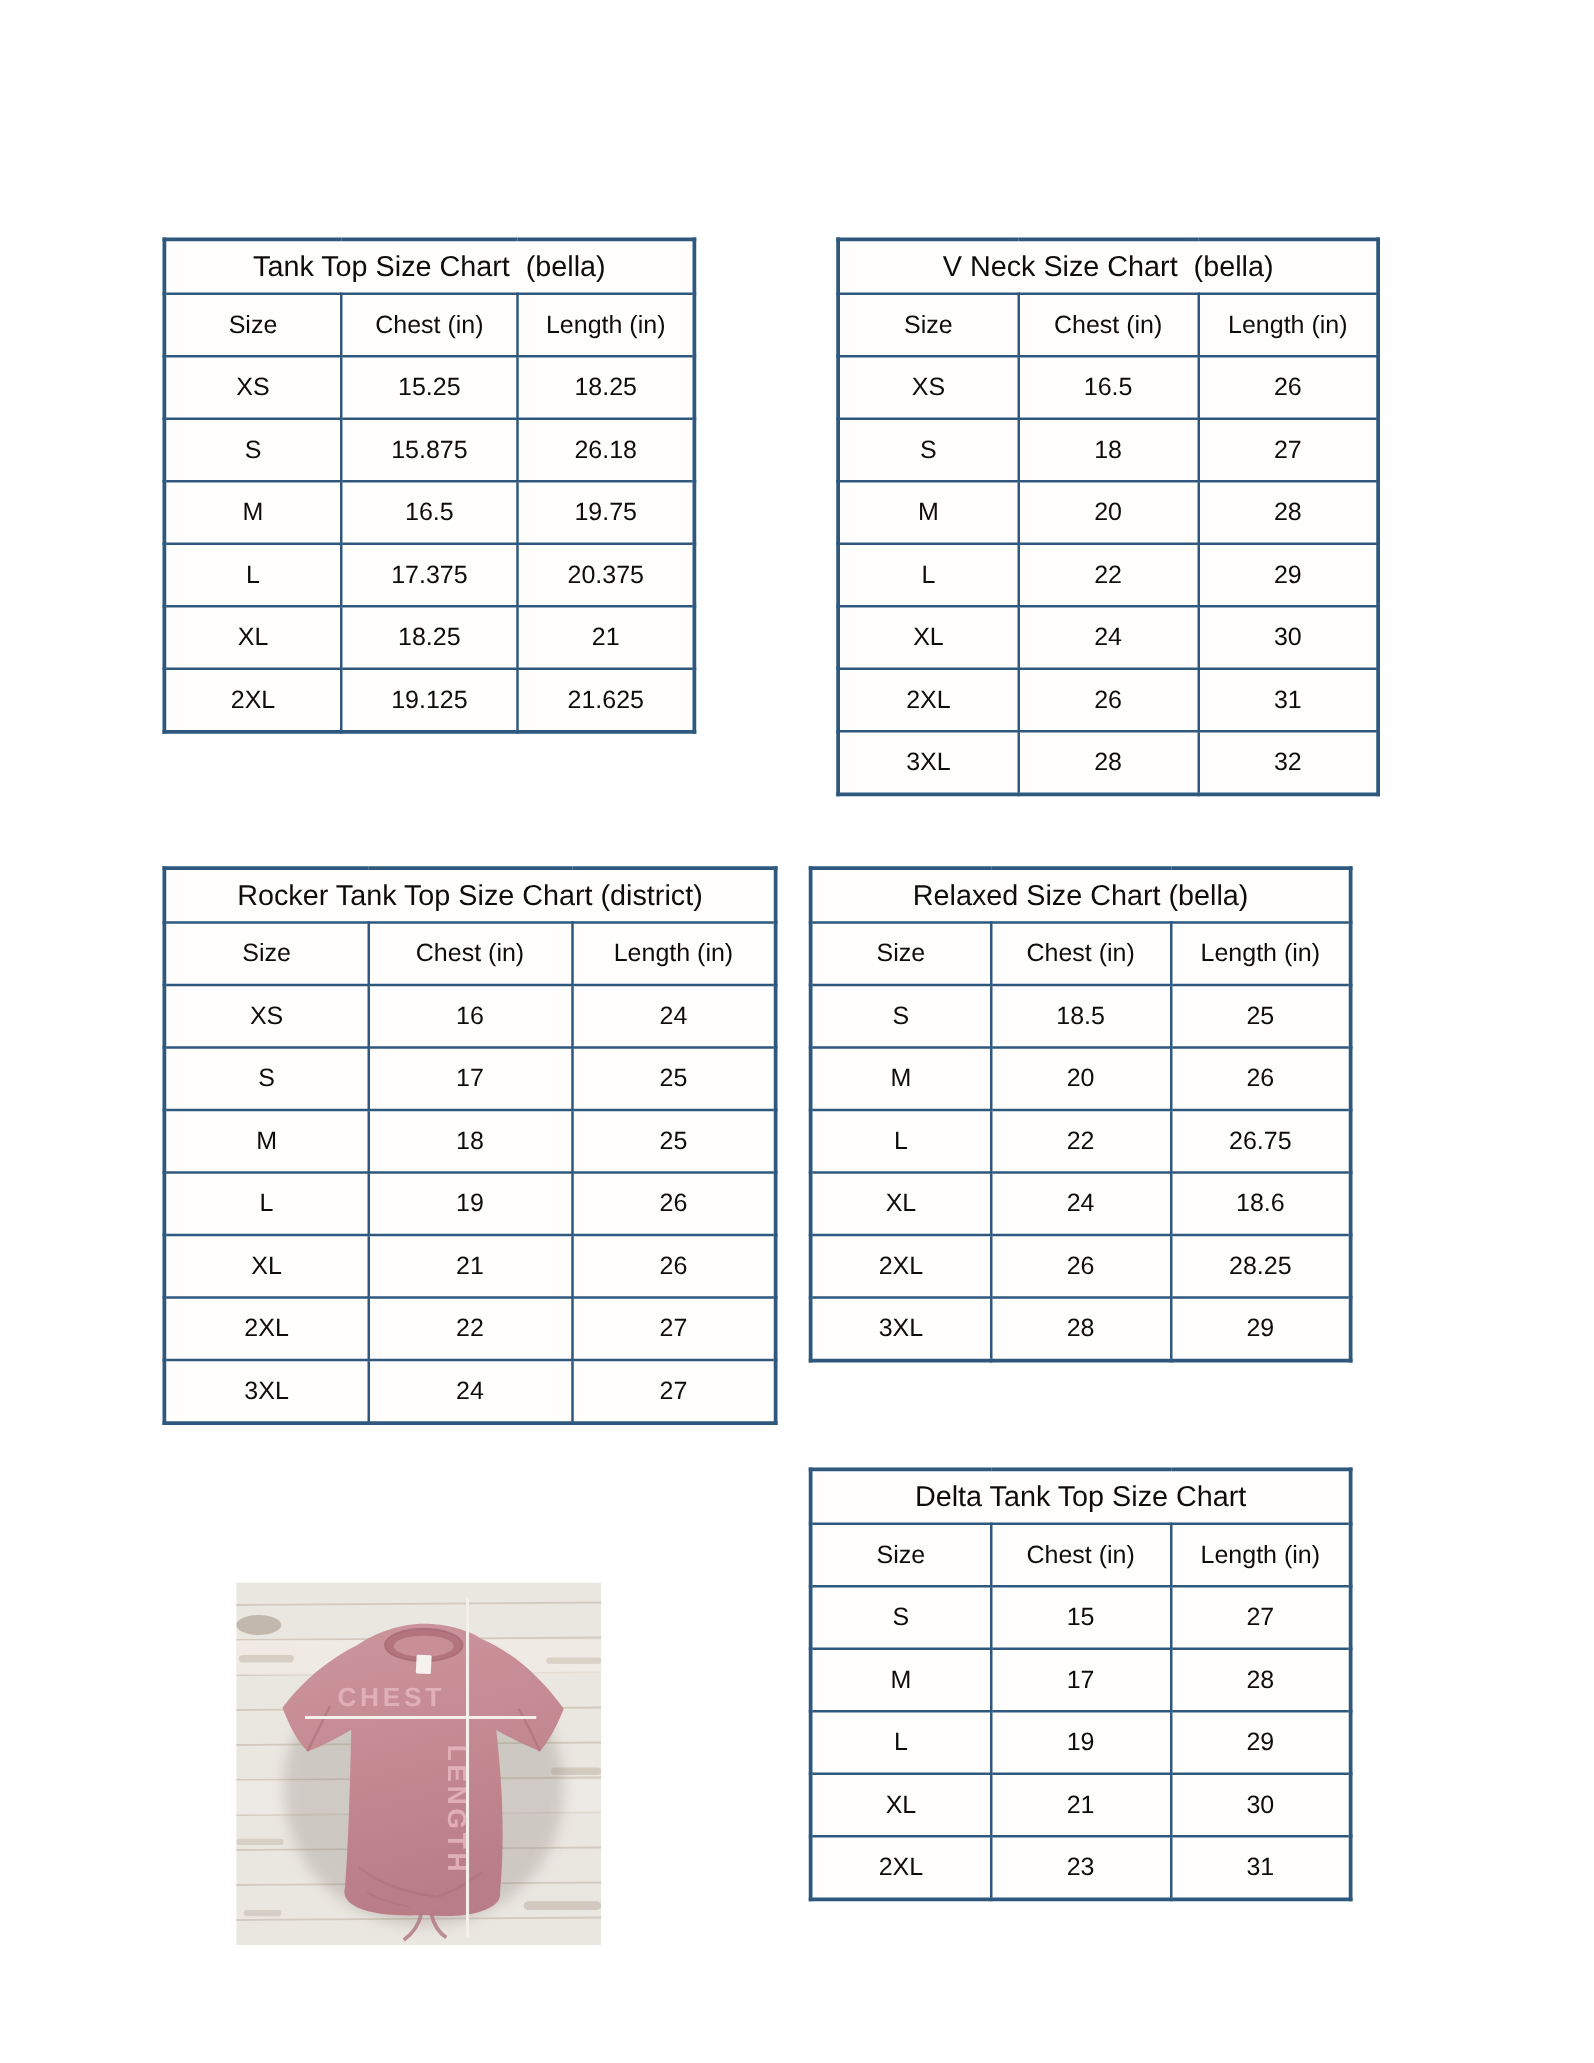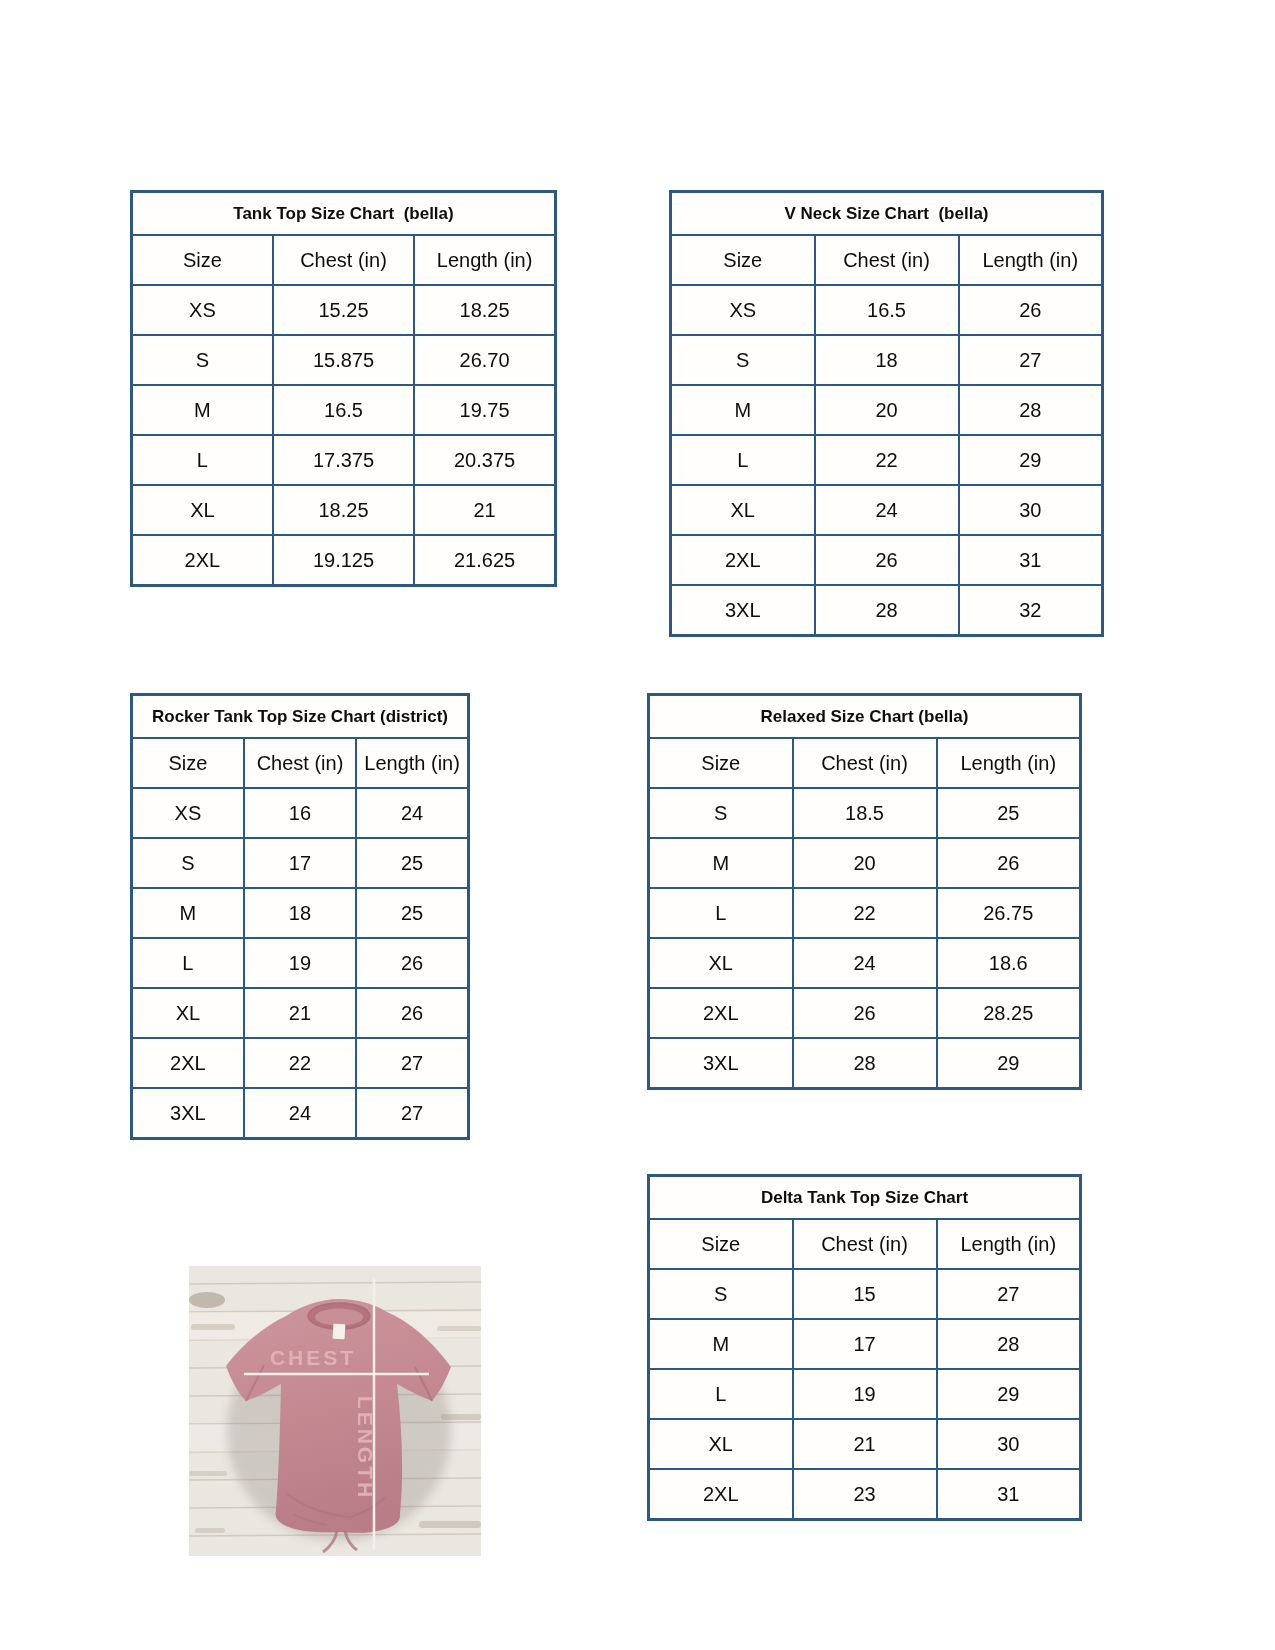--- a/index.html
+++ b/index.html
@@ -11,21 +11,21 @@
     position:relative;
     width:1275px;height:1650px;
     background:#ffffff;
     font-family:"Liberation Sans", sans-serif;
     color:var(--ink);
     overflow:hidden;
   }
   .size-table{position:absolute;}
   .pos-tank    {left:130px; top:190px;  width:427px;}
   .pos-vneck   {left:647px; top:190px;  width:435px;padding-left:22px;}
-  .pos-rocker  {left:130px; top:693px;  width:340px;}
+  .pos-rocker  {left:130px; top:693px;  width:492px;}
   .pos-relaxed {left:647px; top:693px;  width:435px;border-radius:26px;}
   .pos-delta   {left:647px; top:1150px; width:435px;margin-top:24px;}
 
   table.chart{
     border-collapse:collapse;
     width:100%;
     table-layout:fixed;
     background:#fffefd;
     border:3px solid var(--border);
   }
@@ -35,22 +35,22 @@
     vertical-align:middle;
     padding:0;
     font-size:20px;
     font-weight:normal;
     color:var(--ink);
   }
   table.chart td{height:48px;}
   table.chart th.head-cell{height:48px;}
   table.chart th.title-cell{
     height:41px;
-    font-weight:bold;
-    font-size:17px;
+    font-weight:normal;
+    font-size:23px;
     white-space:pre;
   }
   .shirt-photo{
     position:absolute;
     left:173px; top:1250px;
     width:292px; height:290px;
     margin:0; padding:16px;
   }
   .shirt-photo svg{display:block;width:100%;height:100%;}
   .measure-label{
@@ -80,21 +80,21 @@
         </thead>
         <tbody>
           <tr>
             <td>XS</td>
             <td>15.25</td>
             <td>18.25</td>
           </tr>
           <tr>
             <td>S</td>
             <td>15.875</td>
-            <td>26.70</td>
+            <td>26.18</td>
           </tr>
           <tr>
             <td>M</td>
             <td>16.5</td>
             <td>19.75</td>
           </tr>
           <tr>
             <td>L</td>
             <td>17.375</td>
             <td>20.375</td>

